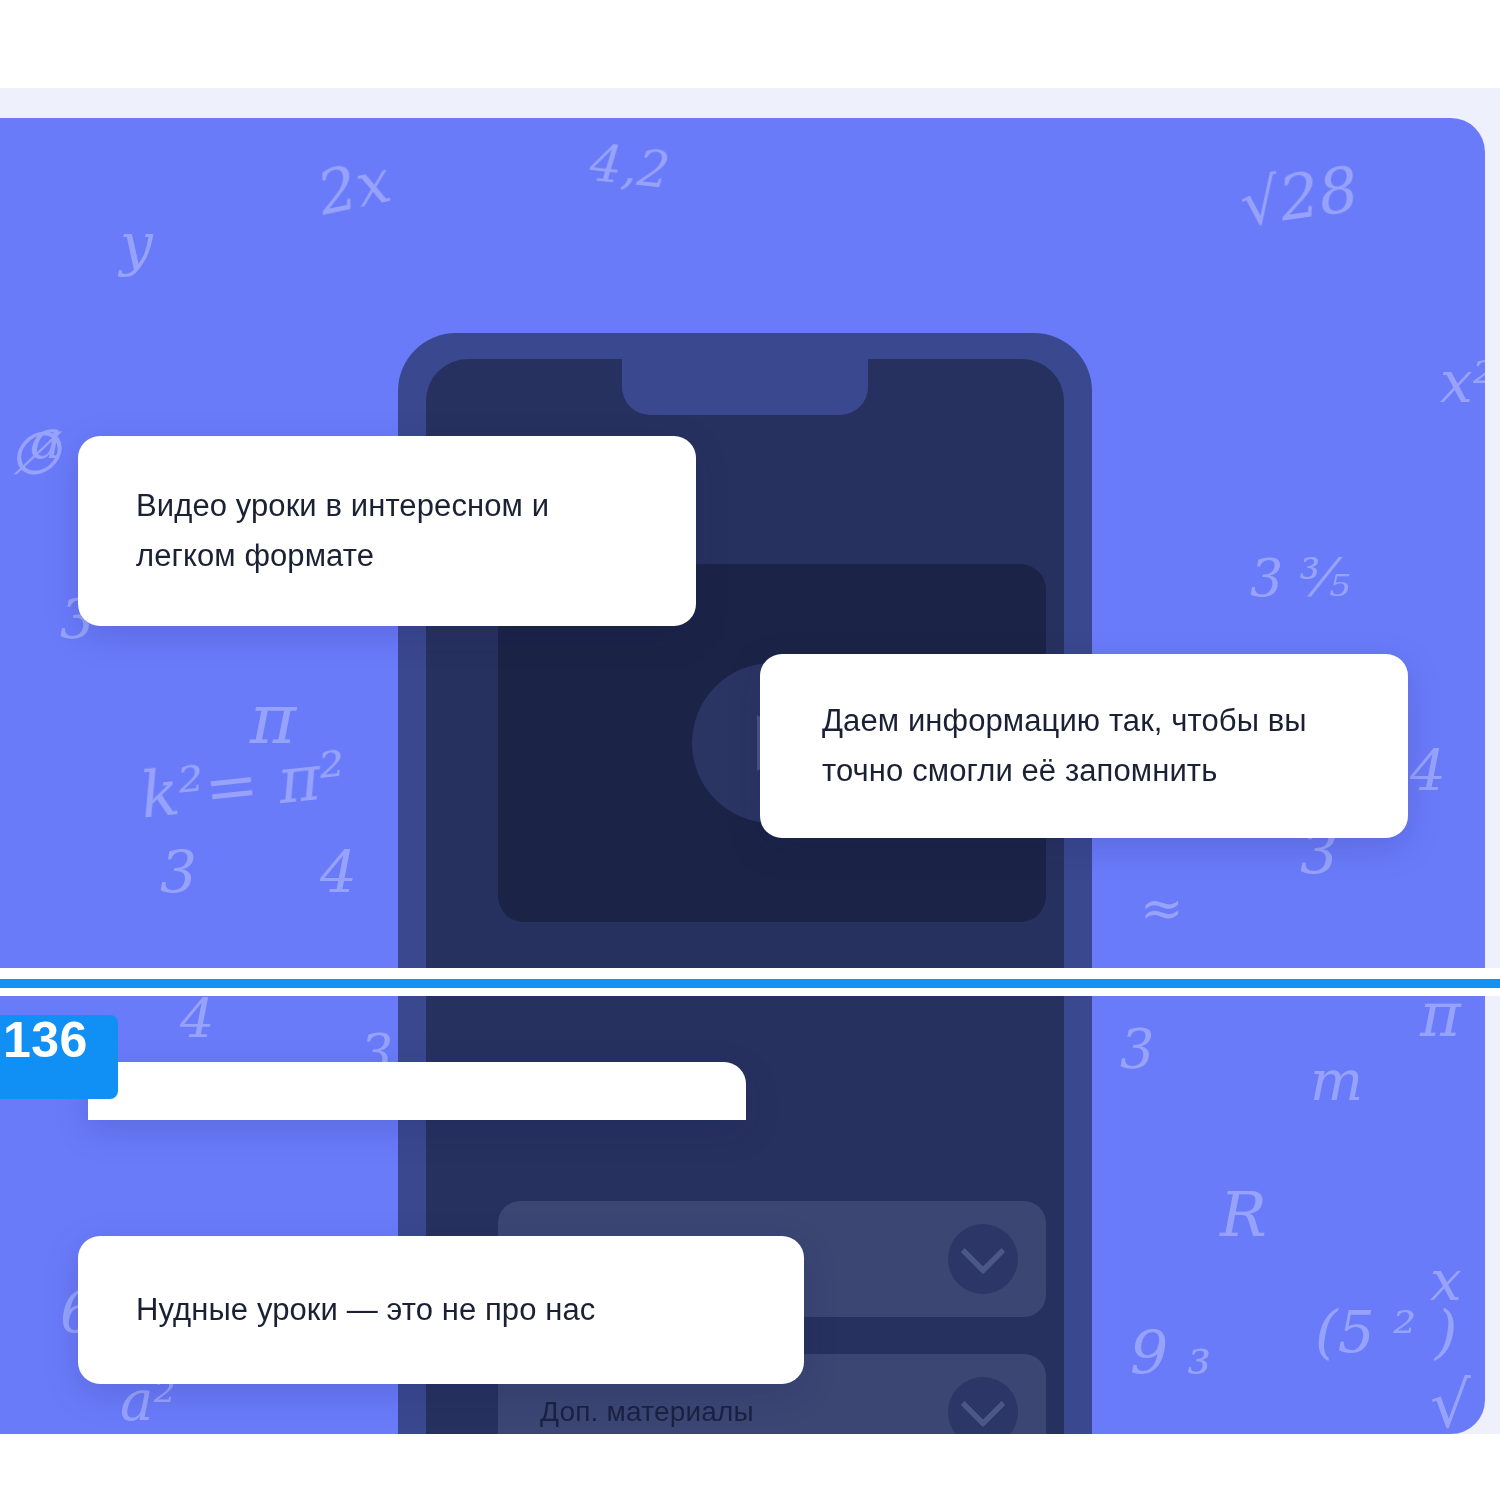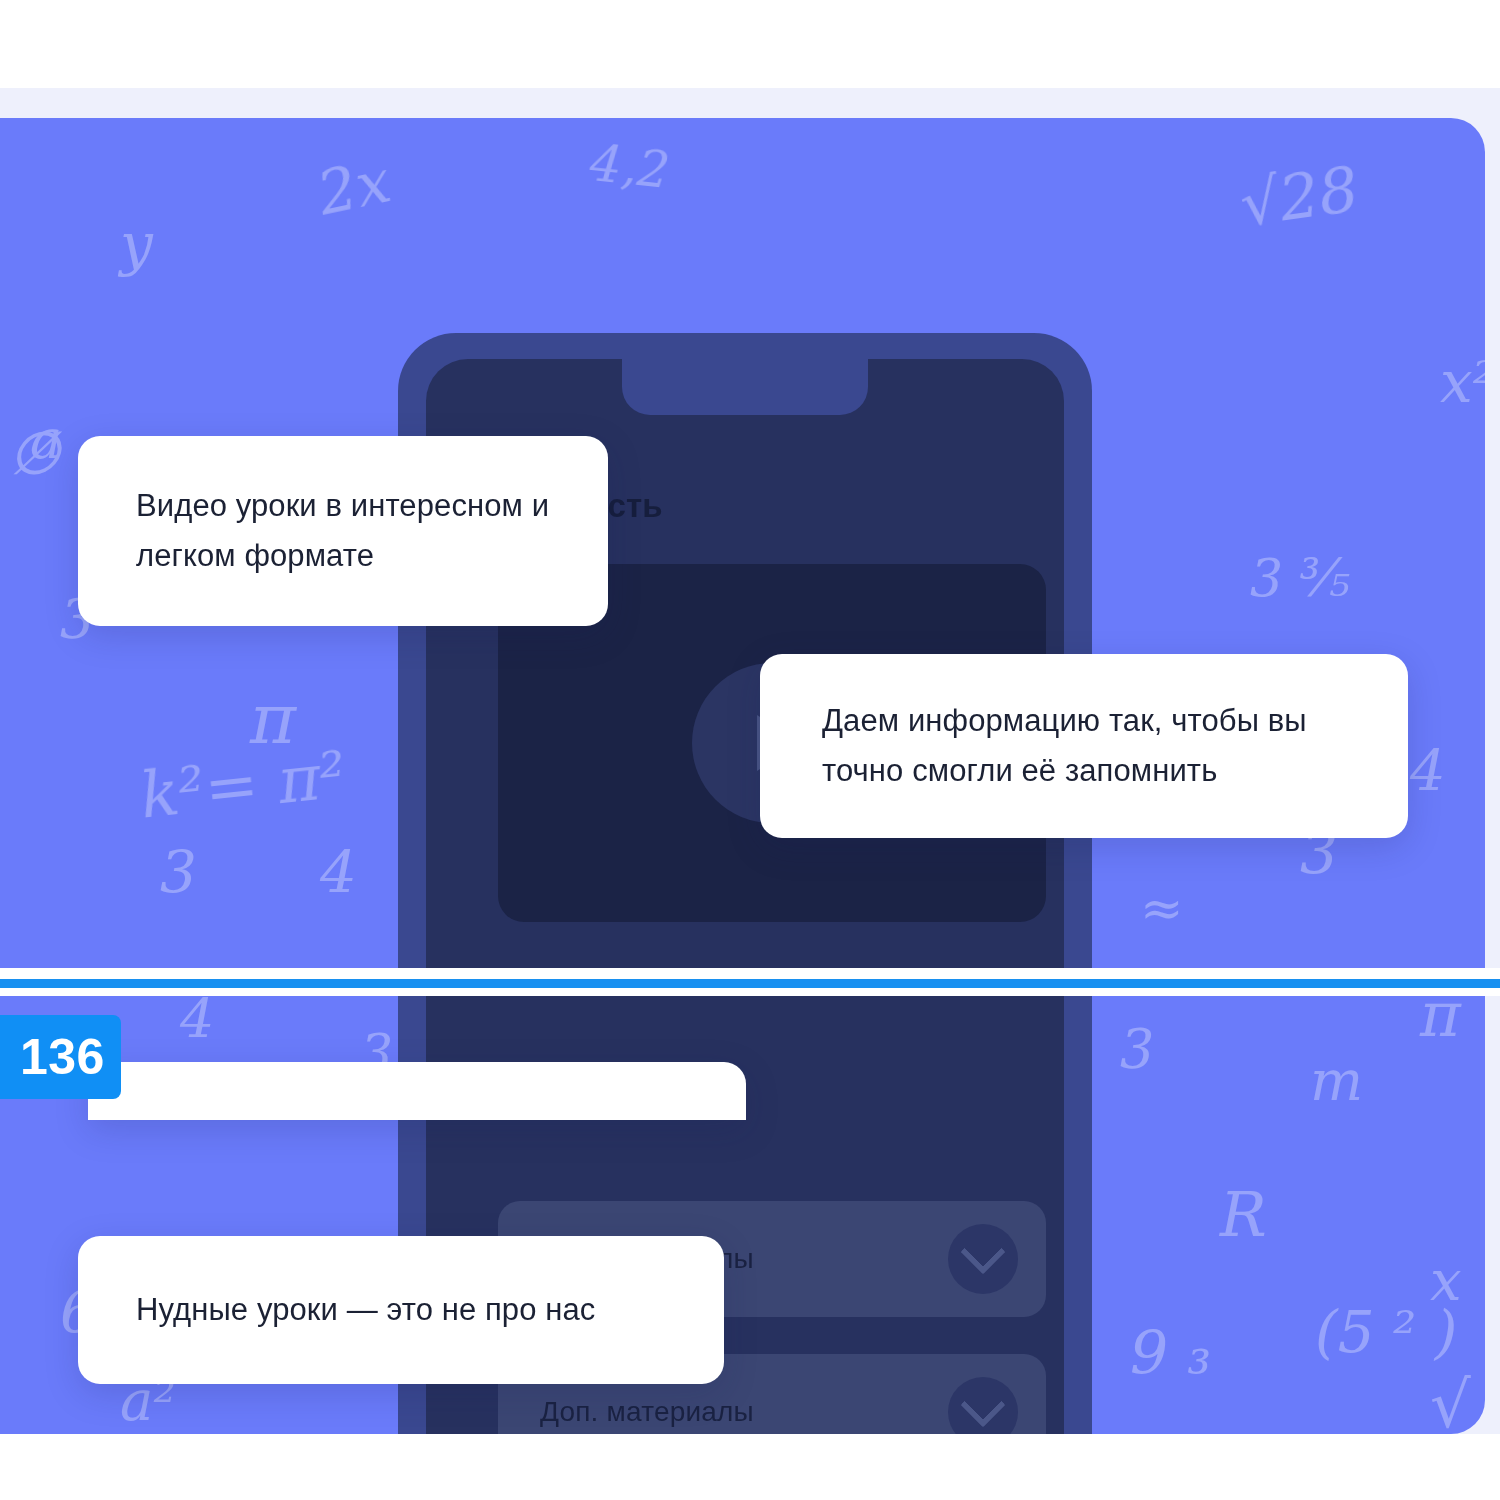--- a/index.html
+++ b/index.html
@@ -154,45 +154,45 @@
     box-sizing:border-box;
   }
   .callout p{
     margin:0;
     font-size:31px;
     line-height:1.62;
     color:#1b2134;
     font-weight:400;
     letter-spacing:.1px;
   }
-  .callout-1{left:78px;top:318px;width:530px;height:190px;padding:0 58px;}
+  .callout-1{left:78px;top:318px;width:618px;height:190px;padding:0 58px;}
   .callout-2{left:760px;top:536px;width:648px;height:184px;padding:0 62px;}
-  .callout-3{left:78px;top:1118px;width:646px;height:148px;padding:0 58px;}
+  .callout-3{left:78px;top:1118px;width:726px;height:148px;padding:0 58px;}
   .callout-3 p{white-space:nowrap;}
   .callout-4{left:88px;top:944px;width:658px;height:58px;padding:0 58px;border-radius:22px 22px 0 0;overflow:hidden;}
 
   
   .divider-wrap{
     position:absolute;
     left:0;top:968px;
     width:1500px;height:34px;
     pointer-events:none;
   }
   .divider-white-top{position:absolute;left:0;top:0;width:1500px;height:11px;background:#ffffff;}
   .divider-line{position:absolute;left:0;top:11px;width:1500px;height:9px;background:#1890f0;}
   .divider-white-bot{position:absolute;left:0;top:20px;width:1500px;height:8px;background:#ffffff;}
 
   .count-badge{
     position:absolute;
     left:0;top:1015px;
     min-width:118px;height:84px;
     background:#108ff5;
     border-radius:0 8px 8px 0;
-    display:flex;align-items:center;
-    padding:0 16px 0 20px;
+    display:flex;align-items:flex-start;
+    padding:0 16px 0 3px;
     box-sizing:border-box;
   }
   .count-badge span{
     color:#ffffff;
     font-size:50px;
     font-weight:700;
     letter-spacing:.5px;
     line-height:1;
   }
 </style>

